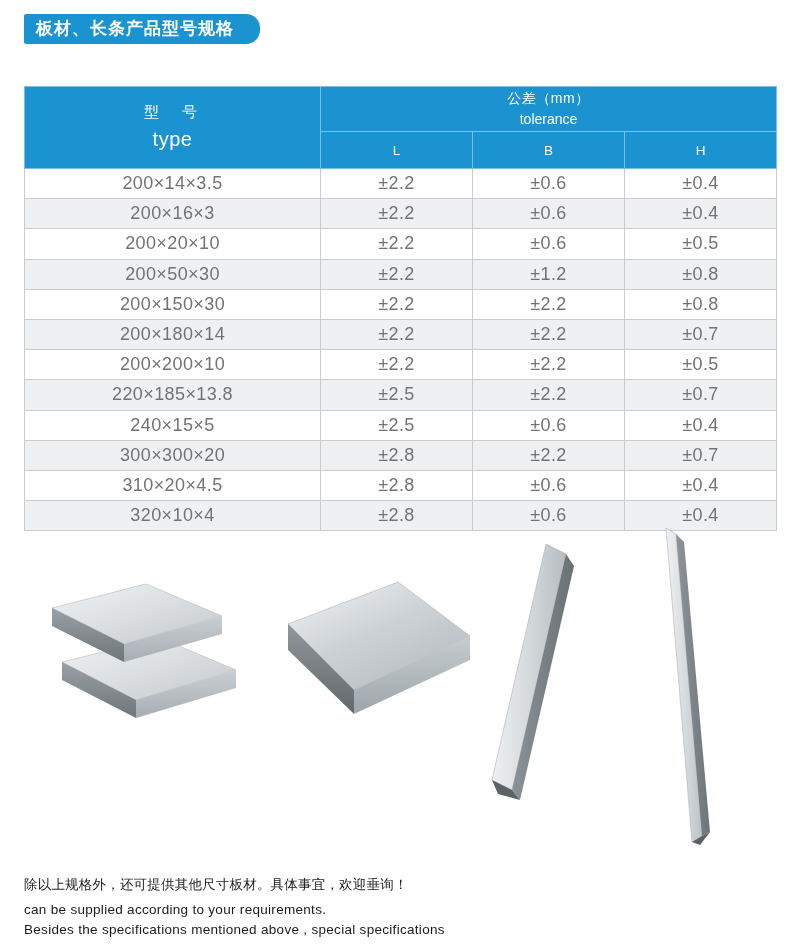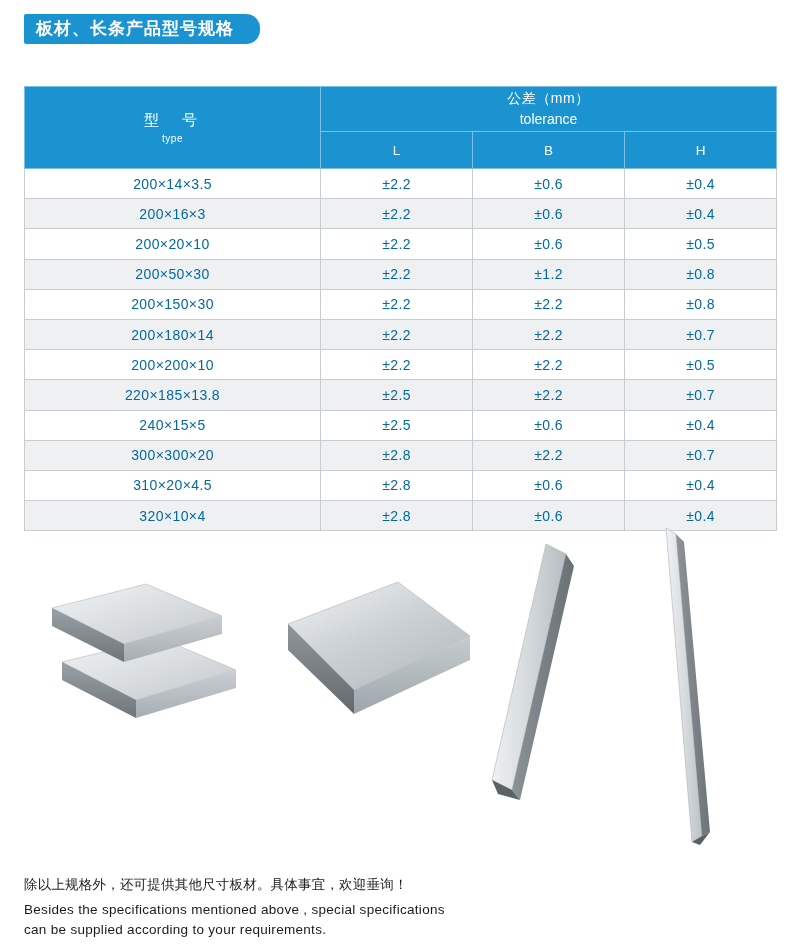--- a/index.html
+++ b/index.html
@@ -67,21 +67,21 @@
     font-size: 14px;
     line-height: 1.55;
     height: 70px;
   }
   .th-type .cn {
     font-size: 15px;
     letter-spacing: 4px;
     display: block;
   }
   .th-type .en {
-    font-size: 10px;
+    font-size: 20px;
     display: block;
     letter-spacing: 0.5px;
   }
   .th-tol {
     font-size: 14px;
     line-height: 1.5;
     height: 36px;
   }
   .th-tol .cn {
     display: block;
@@ -89,22 +89,22 @@
   }
   .th-tol .en {
     display: block;
   }
   .th-sub {
     font-size: 13.5px;
     height: 34px;
   }
   .spec-table tbody td {
     height: 27.2px;
-    font-size: 14px;
-    color: #0369a1;
+    font-size: 18px;
+    color: #737373;
     letter-spacing: 0.4px;
   }
   .spec-table tbody tr:nth-child(odd) td {
     background: #ffffff;
   }
   .spec-table tbody tr:nth-child(even) td {
     background: #eef0f2;
   }
 
   
@@ -327,15 +327,15 @@
     </defs>
     <polygon points="36,8 46,14 72,316 62,322" fill="url(#g4face)" stroke="#aeb4b8" stroke-width="0.6"></polygon>
     <polygon points="46,14 54,22 80,312 72,316" fill="url(#g4edge)"></polygon>
     <polygon points="62,322 72,316 80,312 70,325" fill="#5a6165"></polygon>
   </svg>
 
 </div>
 
 <div class="footer">
   <div class="note-cn">除以上规格外，还可提供其他尺寸板材。具体事宜，欢迎垂询！</div>
+  <div class="note-en">can be supplied according to your requirements.</div>
   <div class="note-en">Besides the specifications mentioned above , special specifications</div>
-  <div class="note-en">can be supplied according to your requirements.</div>
 </div>
 
 </body></html>

